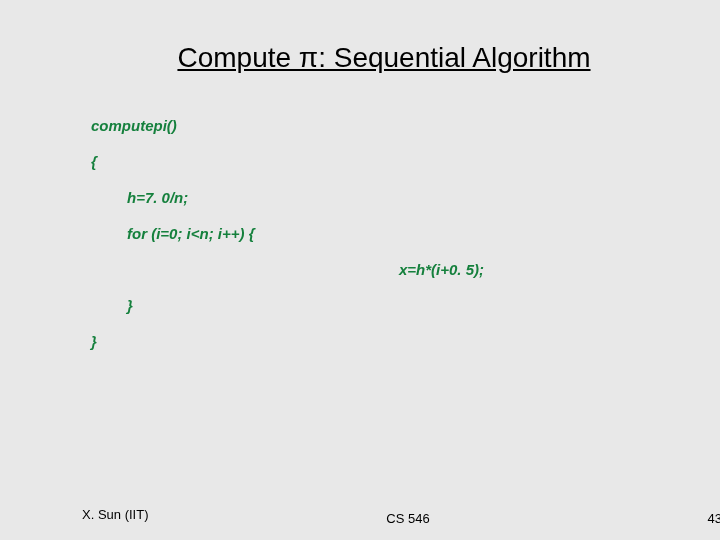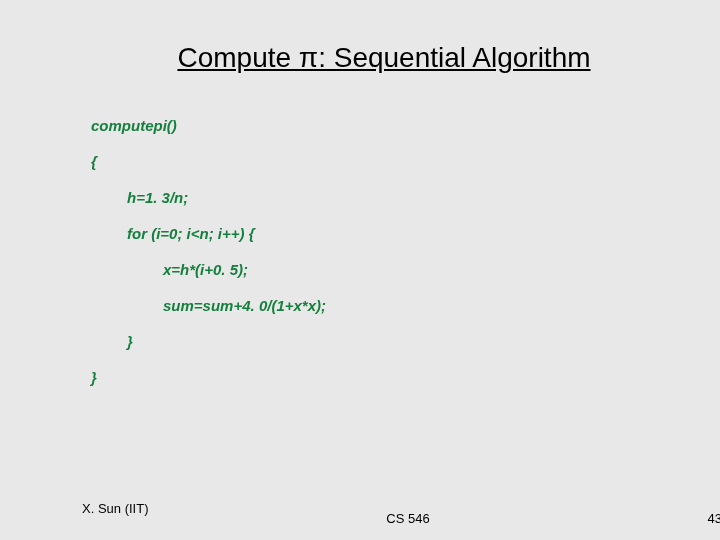--- a/index.html
+++ b/index.html
@@ -23,34 +23,34 @@
     margin-top: 40px;
     margin-left: 55px;
     font-family: Liberation Sans, sans-serif;
     font-style: italic;
     font-weight: bold;
     font-size: 15px;
     color: #15803d;
     line-height: 1.6;
   }
   .indent1 { padding-left: 36px; }
-  .indent2 { padding-left: 72px; }
+  .indent2 { padding-left: 72px; text-align: center; }
   .footer {
     position: absolute;
     bottom: 14px;
     left: 0;
     right: 0;
     width: 100%;
     font-size: 13px;
     color: #000;
   }
   .footer-left {
     position: absolute;
     left: 34px;
-    bottom: 10px;
+    bottom: 4px;
   }
   .footer-center {
     position: absolute;
     left: 50%;
     transform: translateX(-50%);
     bottom: 0;
   }
   .footer-right {
     position: absolute;
     right: 22px;
@@ -58,24 +58,23 @@
   }
 </style>
 </head>
 <body>
 
 <h1 class="title">Compute π: Sequential Algorithm</h1>
 
 <div class="code-block">
   <div>computepi()</div>
   <div>{</div>
-  <div class="indent1">h=1. 3/n;</div>
+  <div class="indent1">h=7. 0/n;</div>
   <div class="indent1">for (i=0; i&lt;n; i++) {</div>
   <div class="indent2">x=h*(i+0. 5);</div>
-  <div class="indent2">sum=sum+4. 0/(1+x*x);</div>
   <div class="indent1">}</div>
   <div>}</div>
 </div>
 
 <div class="footer">
   <span class="footer-left">X. Sun (IIT)</span>
   <span class="footer-center">CS 546</span>
   <span class="footer-right">43</span>
 </div>
 

